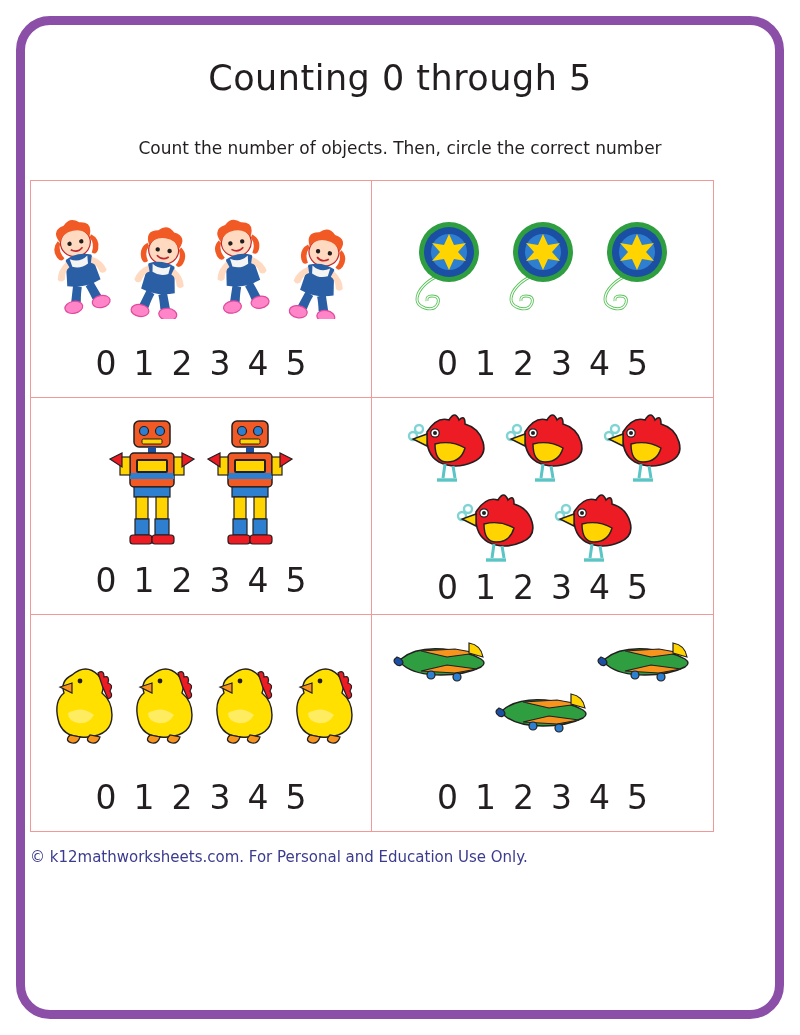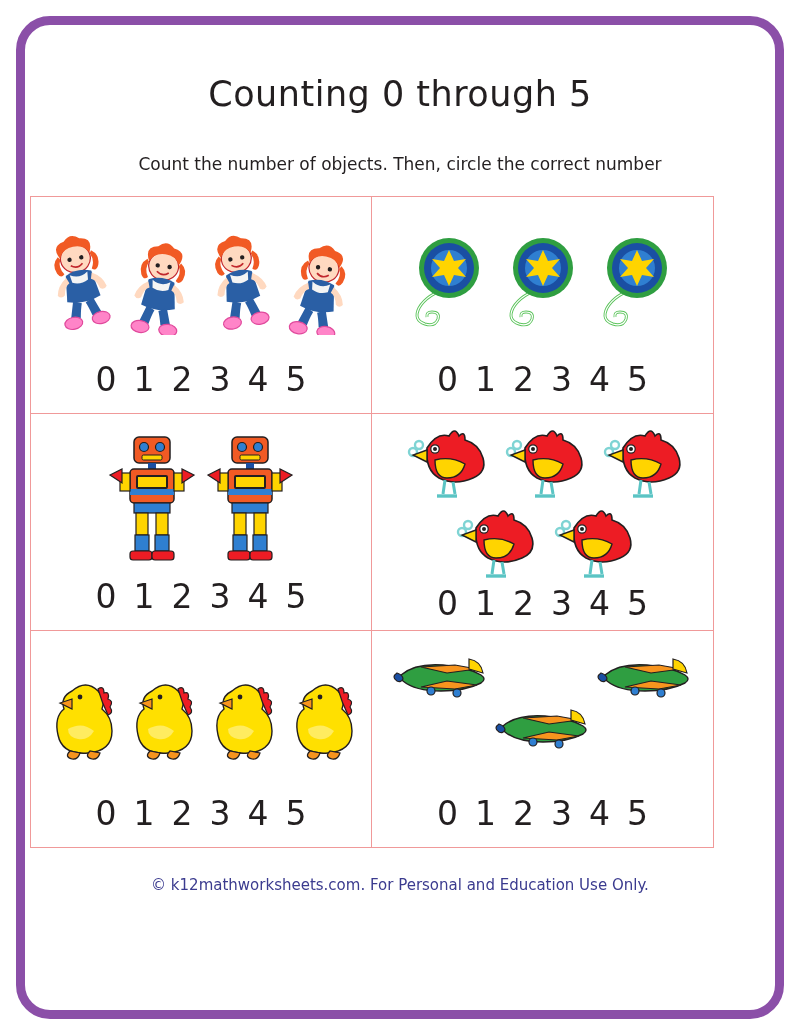--- a/index.html
+++ b/index.html
@@ -40,21 +40,21 @@
     box-sizing: border-box;
     display: flex;
     flex-direction: column;
   }
   .title {
     text-align: center;
     font-size: 35px;
     color: #231f20;
     font-family: "DejaVu Sans", sans-serif;
     letter-spacing: 0.5px;
-    margin-top: 44px;
+    margin-top: 28px;
     font-weight: 400;
   }
   .subtitle {
     text-align: center;
     font-size: 17px;
     color: #231f20;
     margin-top: 40px;
     font-family: "DejaVu Sans", sans-serif;
   }
   .grid {
@@ -94,24 +94,23 @@
     align-items: flex-end;
     gap: 17px;
     font-size: 33px;
     color: #231f20;
     font-family: "DejaVu Sans", sans-serif;
     padding-bottom: 4px;
     letter-spacing: 0px;
   }
   .numbers span { display: inline-block; min-width: 18px; text-align: center; }
   .footer {
-    text-align: center;
     font-size: 15px;
     color: #3b3b8f;
-    margin-top: 28px;
+    margin-top: 16px;
     font-family: "DejaVu Sans", sans-serif;
   }
   svg { display: block; }
   .obj { flex: 0 0 auto; }
   .row2 { width: 100%; display: flex; justify-content: center; gap: 6px; }
 </style>
 </head>
 <body>
 
 <div class="page">

